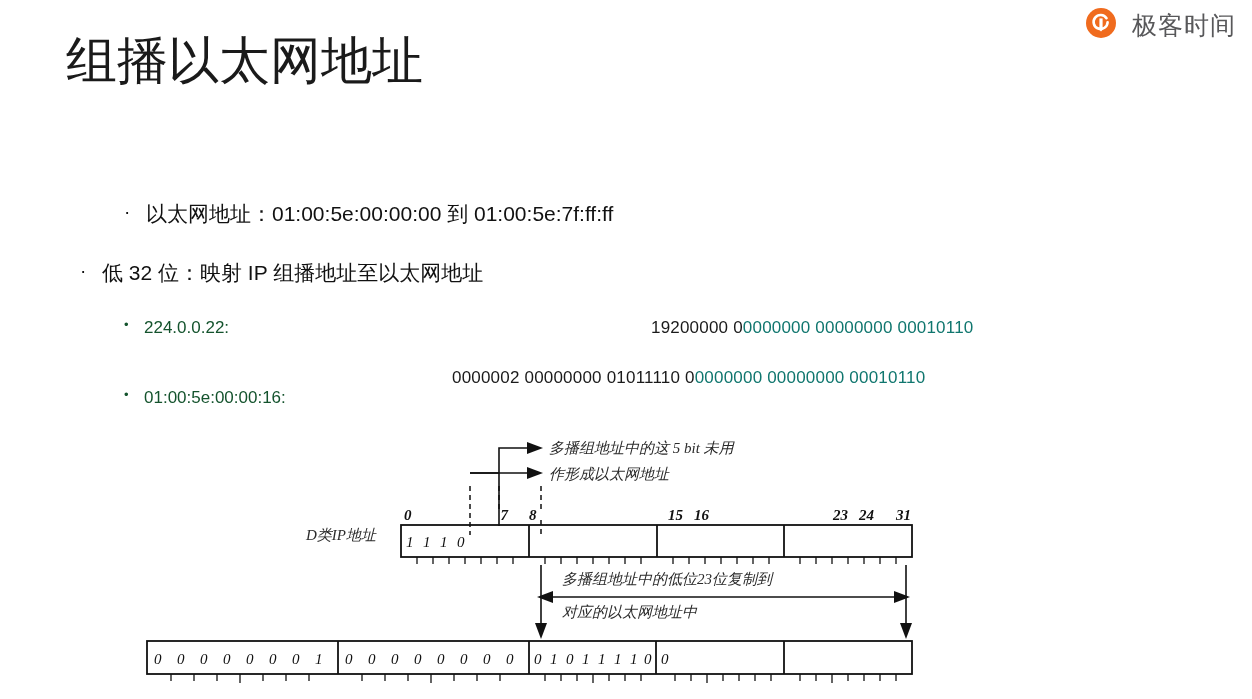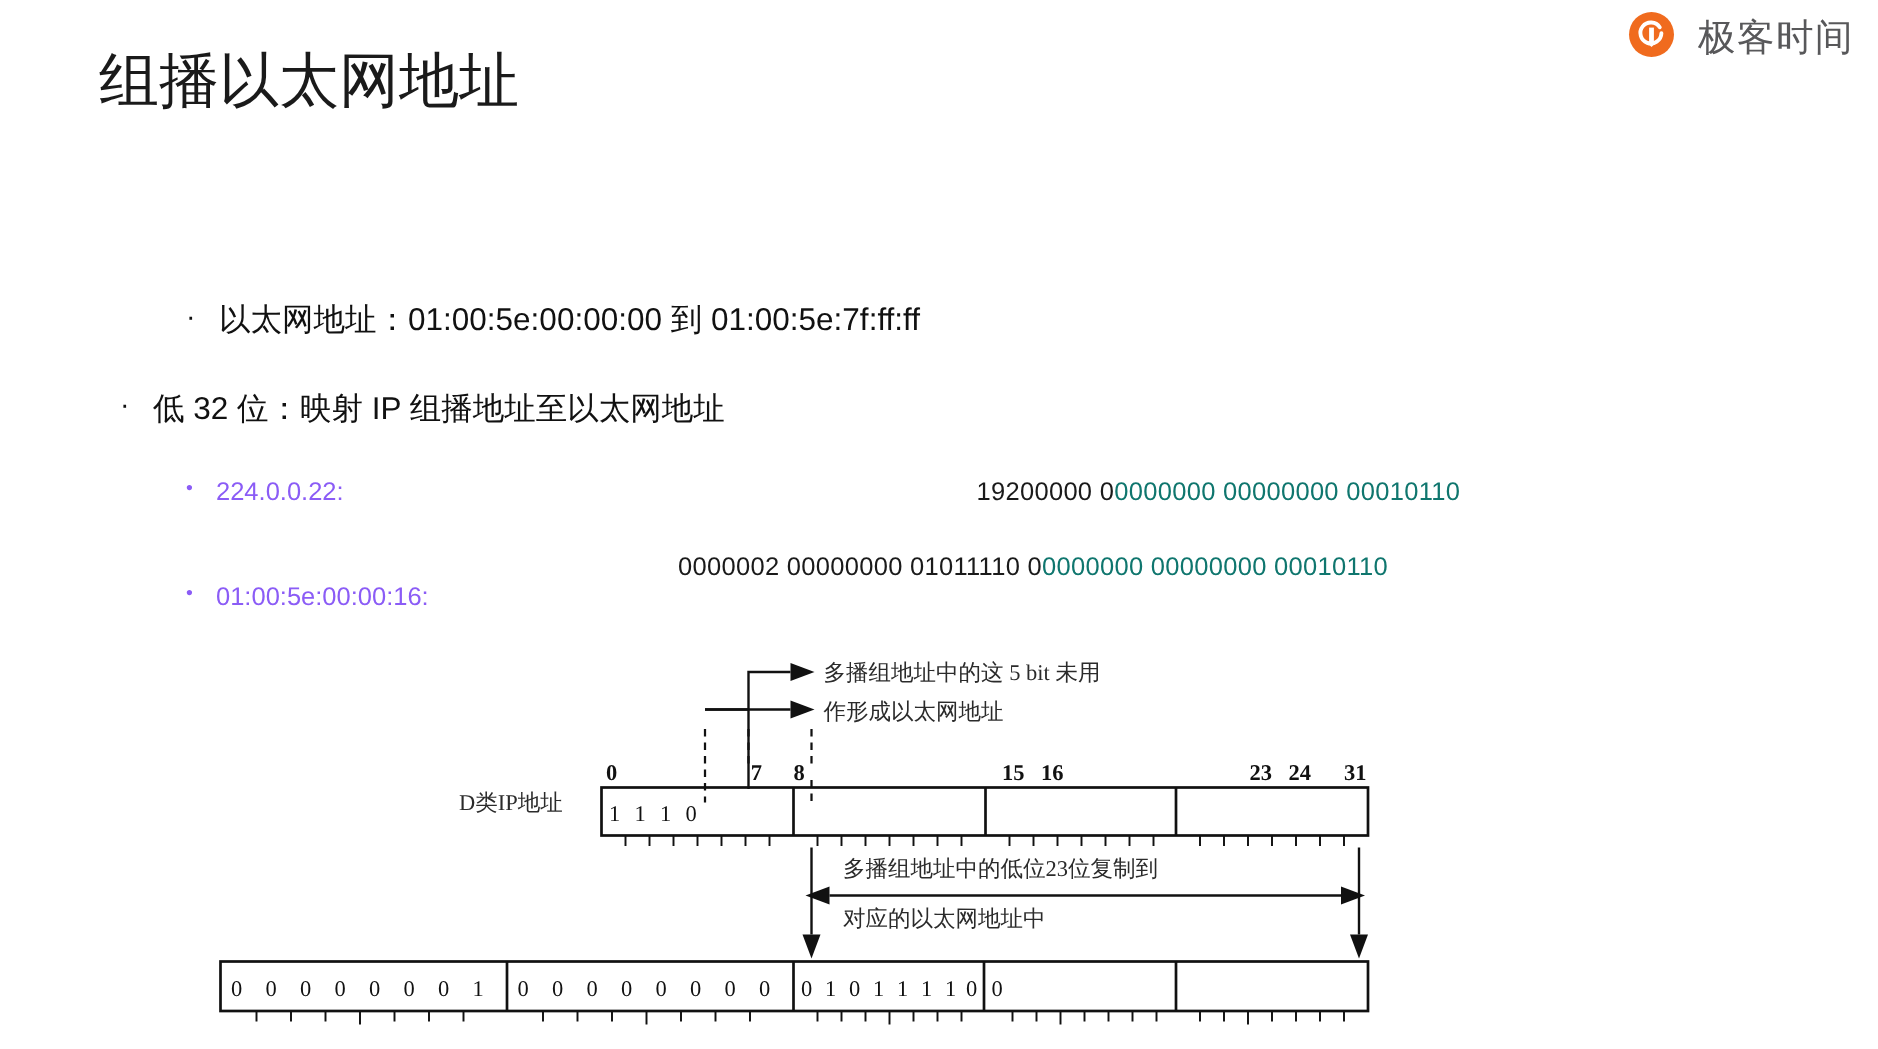--- a/index.html
+++ b/index.html
@@ -48,21 +48,21 @@
     color: #58585a;
     font-weight: 500;
     white-space: nowrap;
   }
 
   
   #page-title {
     position: absolute;
     left: 66px;
     top: 30px;
-    font-size: 40px;
+    font-size: 51px;
     line-height: 1.2;
     font-weight: 400;
     color: #1a1a1a;
     white-space: nowrap;
   }
 
   
   .bullet-l1 {
     position: absolute;
     left: 80px;
@@ -78,21 +78,21 @@
     vertical-align: top;
   }
   #bullet-1 { top: 200px; margin-left: 44px; }
   #bullet-2 { top: 259px; }
 
   .bullet-l2 {
     position: absolute;
     left: 124px;
     font-size: 17px;
     line-height: 1.3;
-    color: #8b5cf6;
+    color: #14532d;
     white-space: nowrap;
   }
   .bullet-l2 .dot {
     display: inline-block;
     width: 20px;
     font-size: 13px;
     vertical-align: top;
   }
   #sub-1 { top: 317px; }
   #sub-2 { top: 367px; margin-top: 20px; }
@@ -109,20 +109,21 @@
   #bits-2 { top: 367px; left: 452px; }
   .bits .red { color: #0f766e; }
 
   
   #diagram {
     position: absolute;
     left: 0;
     top: 425px;
     width: 1252px;
     height: 274px;
+    font-style: italic;
   }
   #diagram svg { display: block; }
   .dg-text {
     font-family: "Liberation Serif", serif;
     font-size: 15px;
     fill: #2b2b2b;
   }
   .dg-num {
     font-family: "Liberation Serif", serif;
     font-size: 15px;

